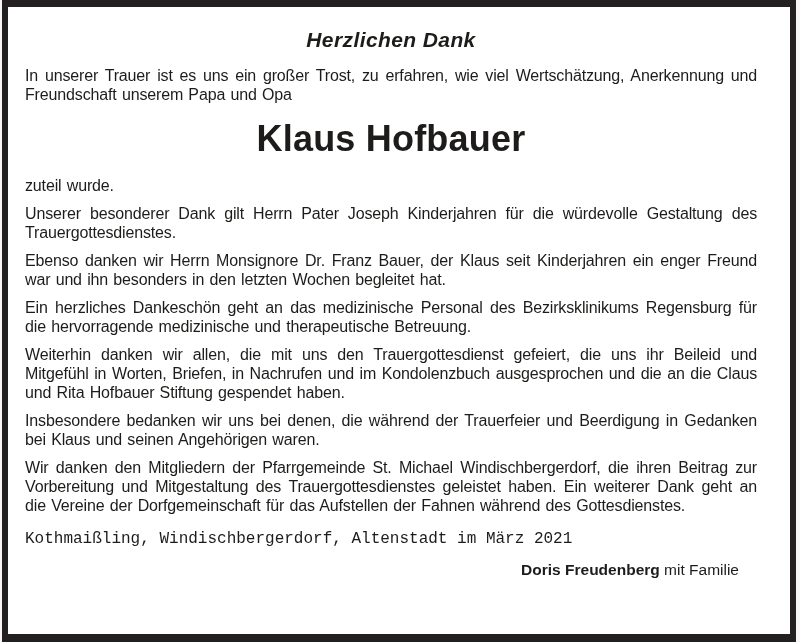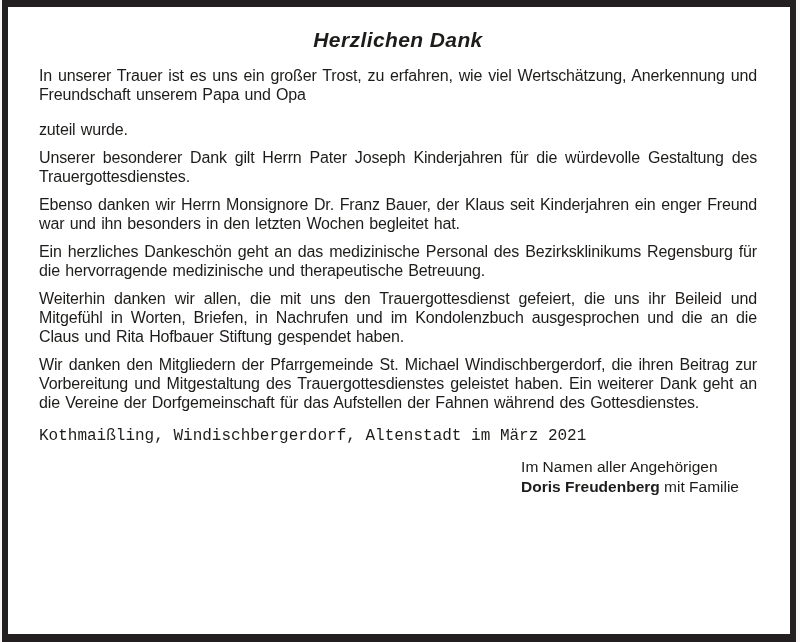--- a/index.html
+++ b/index.html
@@ -15,21 +15,21 @@
     position: absolute;
     left: 2px;
     top: 0;
     width: 794px;
     height: 642px;
     box-sizing: border-box;
     background: #ffffff;
     border: 6px solid #231f20;
     border-top-width: 7px;
     border-bottom-width: 8px;
-    padding: 12px 33px 0 31px;
+    padding: 12px 33px 0 17px;
     overflow: hidden;
   }
   .heading {
     font-size: 21px;
     font-style: italic;
     font-weight: bold;
     text-align: center;
     margin: 9px 0 0 0;
     letter-spacing: 0.4px;
   }
@@ -62,30 +62,31 @@
 </style>
 </head>
 <body>
 
 <div class="frame">
 
   <h1 class="heading">Herzlichen Dank</h1>
 
   <p class="body just intro">In unserer Trauer ist es uns ein großer Trost, zu erfahren, wie viel Wertschätzung, Anerkennung und Freundschaft unserem Papa und Opa</p>
 
+  <h2 class="name">Klaus Hofbauer</h2>
 
   <p class="body after-name">zuteil wurde.</p>
 
   <p class="body just">Unserer besonderer Dank gilt Herrn Pater Joseph Kinderjahren für die würdevolle Gestaltung des Trauergottesdienstes.</p>
   <p class="body just">Ebenso danken wir Herrn Monsignore Dr. Franz Bauer, der Klaus seit Kinderjahren ein enger Freund war und ihn besonders in den letzten Wochen begleitet hat.</p>
   <p class="body just">Ein herzliches Dankeschön geht an das medizinische Personal des Bezirksklinikums Regensburg für die hervorragende medizinische und therapeutische Betreuung.</p>
   <p class="body just">Weiterhin danken wir allen, die mit uns den Trauergottesdienst gefeiert, die uns ihr Beileid und Mitgefühl in Worten, Briefen, in Nachrufen und im Kondolenzbuch ausgesprochen und die an die Claus und Rita Hofbauer Stiftung gespendet haben.</p>
+  <p class="body just">Insbesondere bedanken wir uns bei denen, die während der Trauerfeier und Beerdigung in Gedanken bei Klaus und seinen Angehörigen waren.</p>
   <p class="body just">Wir danken den Mitgliedern der Pfarrgemeinde St. Michael Windischbergerdorf, die ihren Beitrag zur Vorbereitung und Mitgestaltung des Trauergottesdienstes geleistet haben. Ein weiterer Dank geht an die Vereine der Dorfgemeinschaft für das Aufstellen der Fahnen während des Gottesdienstes.</p>
 
   <p class="body dateline">Kothmaißling, Windischbergerdorf, Altenstadt im März 2021</p>
 
   <div class="signature">
-    <div class="sig-line">Im Namen aller Angehörigen</div>
     <div class="sig-line"><span class="sig-name">Doris Freudenberg</span><span> mit Familie</span></div>
 
   </div>
 
 </div>
 
 </body></html>

